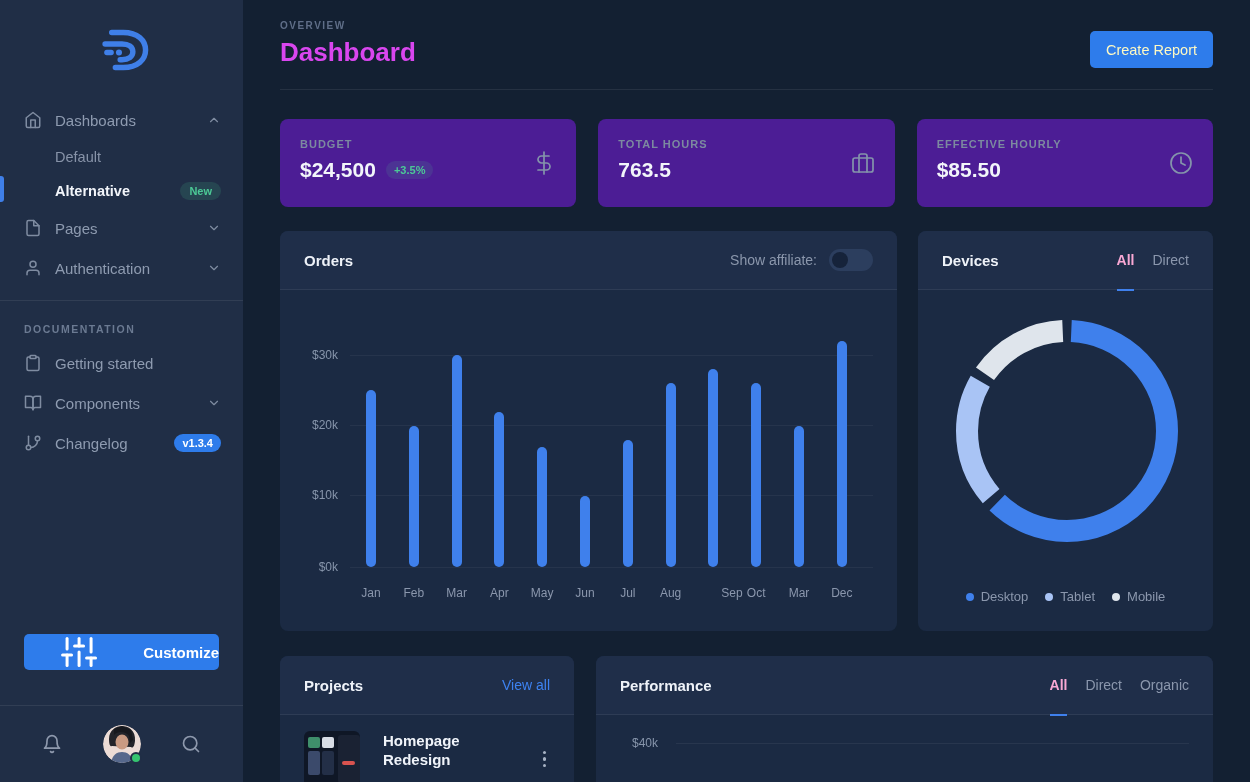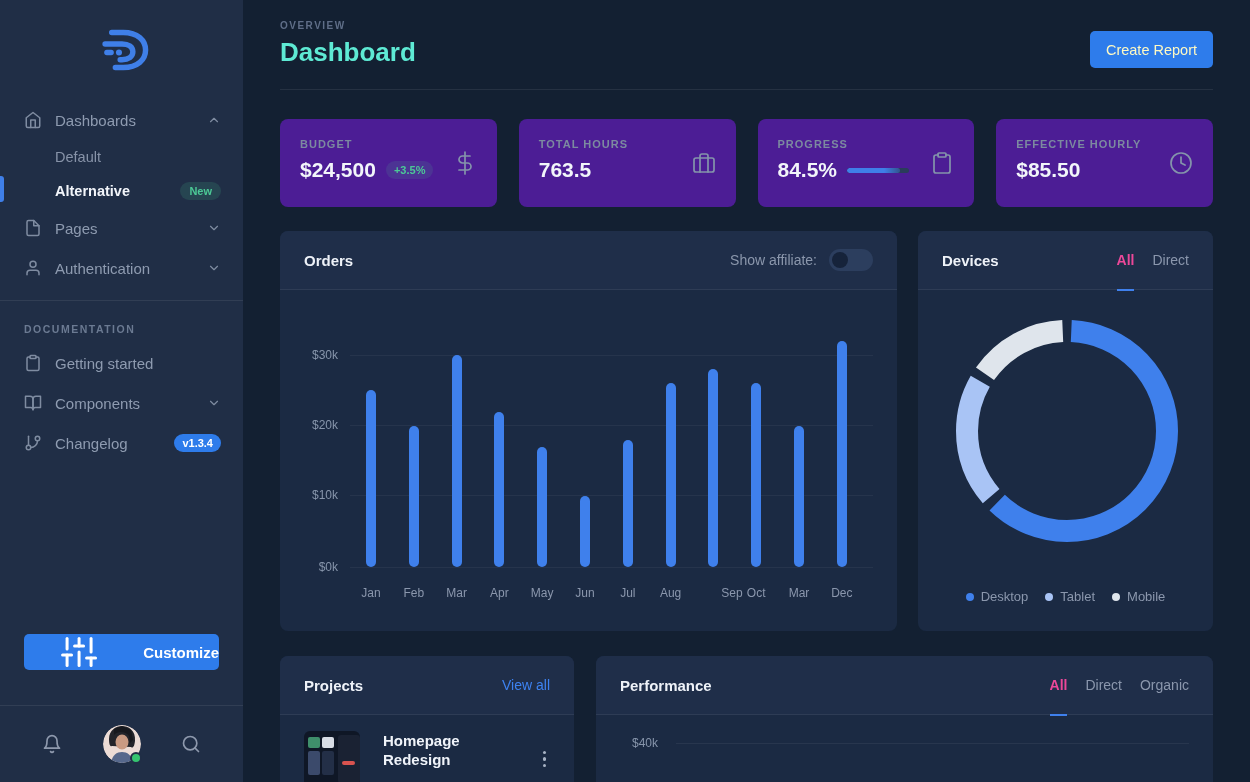--- a/index.html
+++ b/index.html
@@ -37,21 +37,21 @@
                  border-top:1px solid rgba(255,255,255,0.08);
                  display:flex; align-items:center; justify-content:space-between; padding:0 42px; }
   .side-bottom .bicon { width:20px; height:20px; color:#8e99ad; cursor:pointer; display:flex; }
   .avatar-wrap { position:relative; width:38px; height:38px; cursor:pointer; }
   .avatar-wrap svg { border-radius:50%; display:block; }
   .status-dot { position:absolute; right:-1px; bottom:-1px; width:12px; height:12px; border-radius:50%;
                 background:#35c46f; border:2px solid #202e46; }
   
   .main { position:absolute; left:243px; top:0; width:1007px; height:680px; padding:20px 37px 3px; }
   .eyebrow { font-size:10px; font-weight:bold; letter-spacing:1.5px; color:#5f6e88; }
-  .page-title { margin-top:6px; font-size:26px; font-weight:bold; color:#5eead4; }
+  .page-title { margin-top:6px; font-size:26px; font-weight:bold; color:#d946ef; }
   .create-report { position:absolute; top:31px; right:37px; height:37px; padding:0 16px; border:none;
                    border-radius:5px; background:#2e7ceb; color:#fef9c3; font-size:14.5px; cursor:pointer;
                    font-family:inherit; }
   .header-divider { border-top:1px solid rgba(255,255,255,0.08); margin-top:21px; }
   
   .stats-row { display:flex; gap:22px; margin-top:29px; }
   .stat-card { position:relative; flex:1; height:88px; border-radius:8px; background:#4c1d95;
                padding:19px 20px; }
   .stat-label { font-size:11px; font-weight:bold; letter-spacing:1px; color:#7c8aa0; }
   .stat-value-row { display:flex; align-items:center; gap:10px; margin-top:8px; }
@@ -85,21 +85,21 @@
   .ytick { position:absolute; left:10px; width:48px; text-align:right; font-size:12px; color:#8795ab;
            transform:translateY(-50%); }
   .bar { position:absolute; width:10px; border-radius:5px; background:#3f80ec;
          transform:translateX(-50%); }
   .month-label { position:absolute; width:40px; text-align:center; font-size:12px; color:#8b97ad;
                  transform:translateX(-50%); top:355px; }
   
   .tabs { margin-left:auto; display:flex; gap:18px; }
   .tab { position:relative; font-size:14px; color:#8b97ad; cursor:pointer; height:59px;
          display:flex; align-items:center; }
-  .tab.active { color:#ec4899; font-weight:bold; }
+  .tab.active { color:#f9a8d4; font-weight:bold; }
   .tab.active::after { content:""; position:absolute; left:0; right:0; bottom:-1px; height:2px;
                        background:#3f80ec; }
   .donut-svg { position:absolute; left:34px; top:85px; }
   .donut-seg { fill:none; stroke-width:22; }
   .devices-legend { position:absolute; left:0; right:0; top:358px; display:flex; justify-content:center;
                     gap:17px; }
   .legend-entry { display:flex; align-items:center; gap:7px; font-size:13px; color:#8b97ad; }
   .legend-dot { width:8px; height:8px; border-radius:50%; }
   
   .view-all { margin-left:auto; font-size:14px; color:#3d82f0; cursor:pointer; }
@@ -300,35 +300,20 @@
       </div>
       <div class="stat-card">
         <div class="stat-label">TOTAL HOURS</div>
         <div class="stat-value-row">
           <span class="stat-value">763.5</span>
         </div>
         <span class="stat-icon">
           <svg class="fth" viewBox="0 0 24 24" style="stroke-width:1.7">
               <rect x="2" y="7" width="20" height="14" rx="2"></rect>
               <path d="M16 21V5a2 2 0 0 0-2-2h-4a2 2 0 0 0-2 2v16"></path>
-            </svg>
-        </span>
-      </div>
-      <div class="stat-card">
-        <div class="stat-label">PROGRESS</div>
-        <div class="stat-value-row">
-          <span class="stat-value">84.5%</span>
-          <span class="prog-track">
-            <span class="prog-fill" style="display: block; width: 85%;"></span>
-          </span>
-        </div>
-        <span class="stat-icon">
-          <svg class="fth" viewBox="0 0 24 24" style="stroke-width:1.7">
-              <path d="M16 4h2a2 2 0 0 1 2 2v14a2 2 0 0 1-2 2H6a2 2 0 0 1-2-2V6a2 2 0 0 1 2-2h2"></path>
-              <rect x="8" y="2" width="8" height="4" rx="1"></rect>
             </svg>
         </span>
       </div>
       <div class="stat-card">
         <div class="stat-label">EFFECTIVE HOURLY</div>
         <div class="stat-value-row">
           <span class="stat-value">$85.50</span>
         </div>
         <span class="stat-icon">
           <svg class="fth" viewBox="0 0 24 24" style="stroke-width:1.7">

